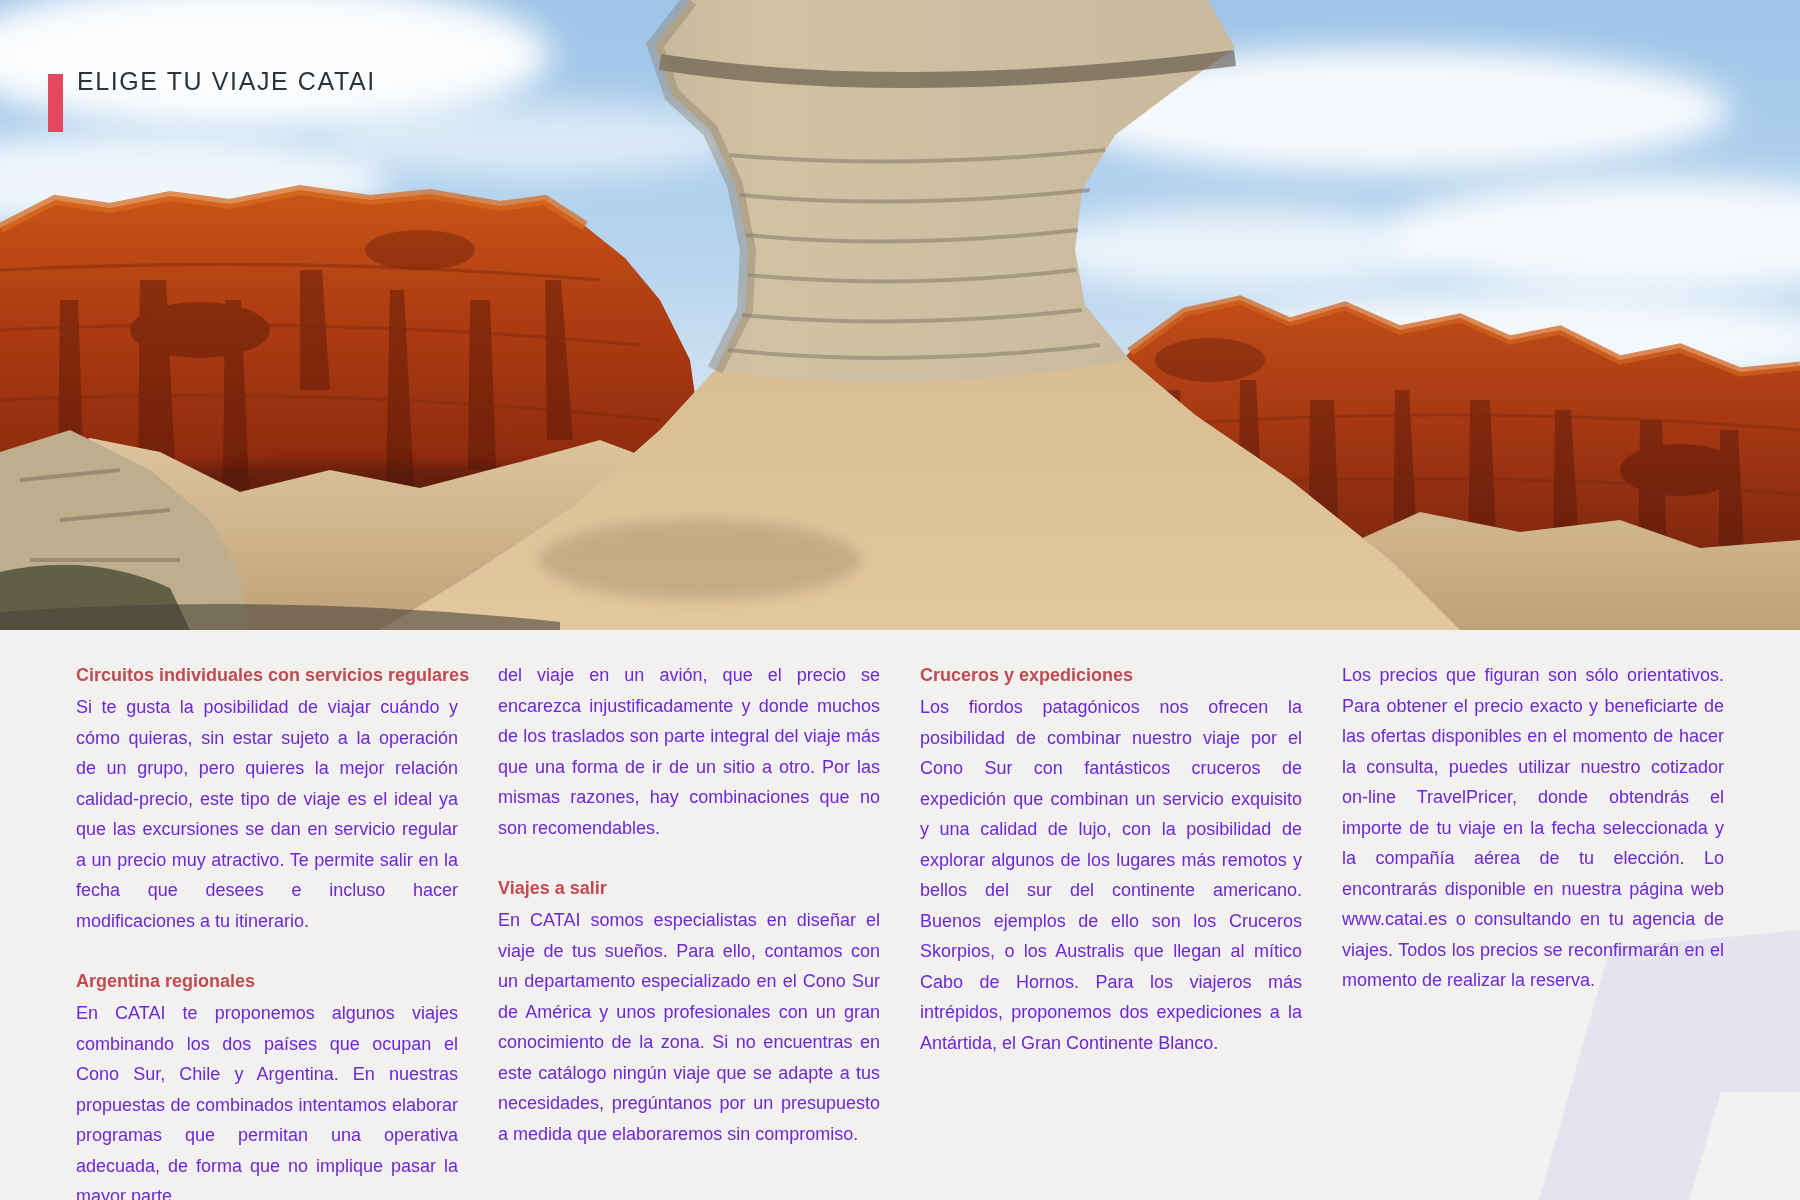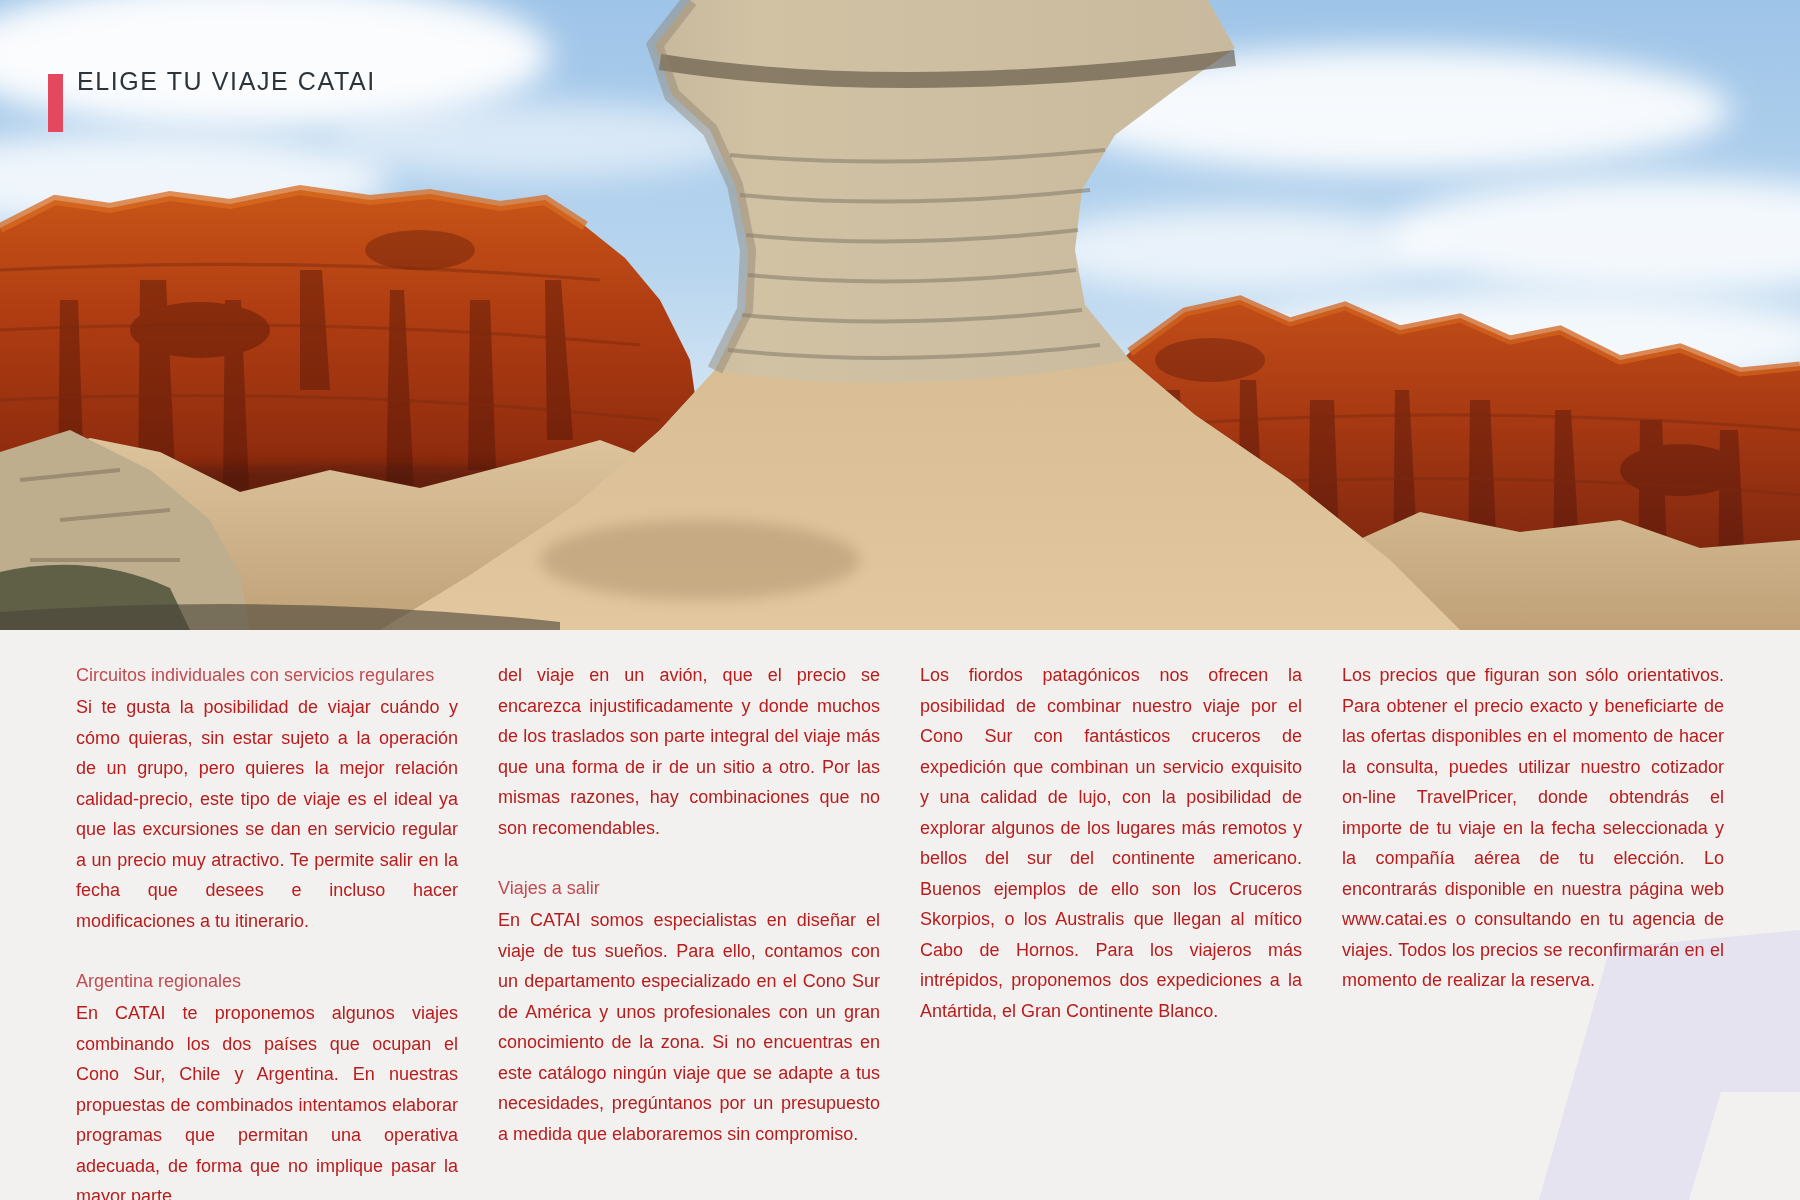--- a/index.html
+++ b/index.html
@@ -28,26 +28,26 @@
     font-weight:400;
   }
   
   .content{
     position:absolute;left:76px;top:660px;width:1648px;
     display:grid;grid-template-columns:repeat(4,382px);column-gap:40px;
   }
   .sec{margin:0 0 30px 0;}
   .sec-h{
     margin:0 0 2px 0;
-    color:#c04b52;font-size:18px;line-height:30px;font-weight:400;
+    color:#c04b52;font-size:18px;line-height:30px;font-weight:700;
     white-space:nowrap;
   }
   .sec-p{
     margin:0;
-    color:#b91c1c;font-size:18px;line-height:30.5px;
+    color:#6d28d9;font-size:18px;line-height:30.5px;
     text-align:justify;
   }
   
   .watermark{position:absolute;right:0;bottom:0;width:300px;height:300px;}
 </style>
 </head>
 <body>
 
 <div class="hero">
   <svg viewBox="0 0 1800 630" preserveAspectRatio="none">
@@ -203,20 +203,21 @@
       <p class="sec-p">del viaje en un avión, que el precio se encarezca injustificadamente y donde muchos de los traslados son parte integral del viaje más que una forma de ir de un sitio a otro. Por las mismas razones, hay combinaciones que no son recomendables.</p>
     </section>
     <section class="sec">
       <h3 class="sec-h">Viajes a salir</h3>
       <p class="sec-p">En CATAI somos especialistas en diseñar el viaje de tus sueños. Para ello, contamos con un departamento especializado en el Cono Sur de América y unos profesionales con un gran conocimiento de la zona. Si no encuentras en este catálogo ningún viaje que se adapte a tus necesidades, pregúntanos por un presupuesto a medida que elaboraremos sin compromiso.</p>
     </section>
   </div>
 
   <div class="col">
     <section class="sec">
+      <h3 class="sec-h">Cruceros y expediciones</h3>
       <p class="sec-p">Los fiordos patagónicos nos ofrecen la posibilidad de combinar nuestro viaje por el Cono Sur con fantásticos cruceros de expedición que combinan un servicio exquisito y una calidad de lujo, con la posibilidad de explorar algunos de los lugares más remotos y bellos del sur del continente americano. Buenos ejemplos de ello son los Cruceros Skorpios, o los Australis que llegan al mítico Cabo de Hornos. Para los viajeros más intrépidos, proponemos dos expediciones a la Antártida, el Gran Continente Blanco.</p>
     </section>
   </div>
 
   <div class="col">
     <section class="sec">
       <p class="sec-p">Los precios que figuran son sólo orientativos. Para obtener el precio exacto y beneficiarte de las ofertas disponibles en el momento de hacer la consulta, puedes utilizar nuestro cotizador on-line TravelPricer, donde obtendrás el importe de tu viaje en la fecha seleccionada y la compañía aérea de tu elección. Lo encontrarás disponible en nuestra página web www.catai.es o consultando en tu agencia de viajes. Todos los precios se reconfirmarán en el momento de realizar la reserva.</p>
     </section>
   </div>
 

